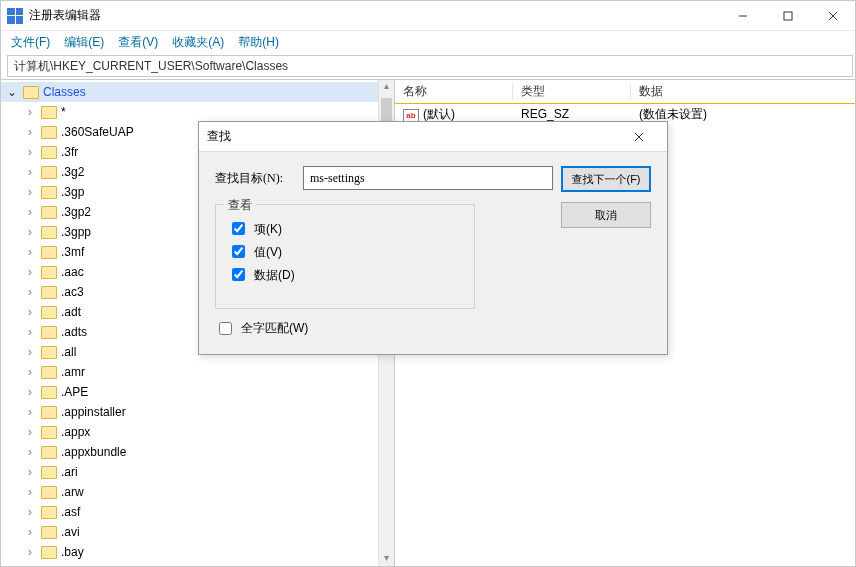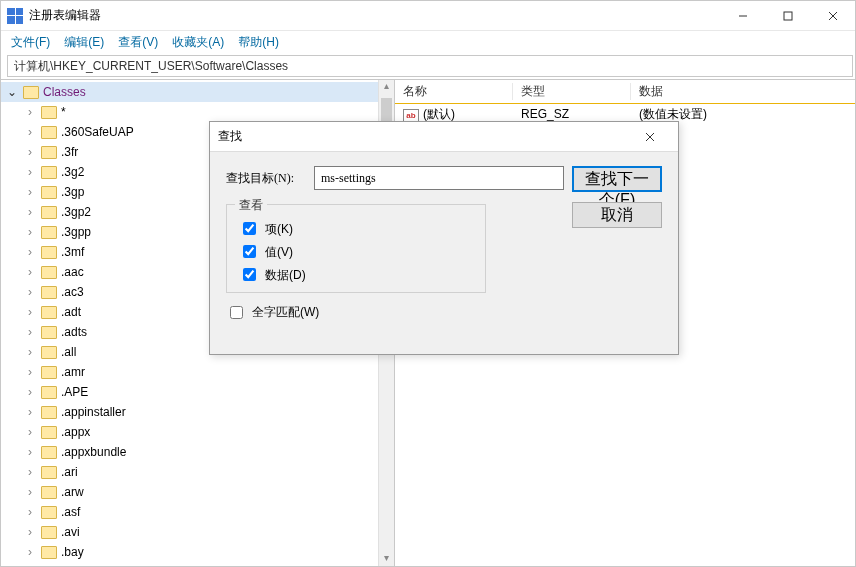--- a/index.html
+++ b/index.html
@@ -102,21 +102,21 @@
     background: #ffe9a6;
     border: 1px solid #d8b54a;
     border-radius: 1px;
     margin: 0 4px;
     position: relative;
   }
   .node.selected {
     background: #d9e8f7;
   }
   .node.selected .label {
-    color: #701a75;
+    color: #1d4ed8;
   }
   .list-pane {
     flex: 1;
     background: #fff;
     overflow: hidden;
   }
   .list-header {
     display: flex;
     height: 24px;
     align-items: center;
@@ -142,21 +142,21 @@
     margin-right: 4px;
     font-size: 8px;
     color: #c33;
     text-align: center;
     line-height: 12px;
     font-weight: bold;
   }
   
   .dialog {
     position: absolute;
-    left: 208px; top: 120px;
+    left: 197px; top: 120px;
     width: 470px; height: 234px;
     background: #f0f0f0;
     border: 1px solid #9a9a9a;
     box-shadow: 2px 2px 8px rgba(0,0,0,0.15);
   }
   .dialog .dlg-title {
     height: 30px;
     background: #fff;
     display: flex; align-items: center;
     padding: 0 8px;
@@ -186,30 +186,30 @@
   .dlg-buttons {
     position: absolute;
     right: 16px; top: 14px;
     display: flex; flex-direction: column; gap: 10px;
   }
   .btn {
     width: 90px; height: 26px;
     background: #e1e1e1;
     border: 1px solid #adadad;
     font-family: inherit;
-    font-size: 16px;
+    font-size: 11px;
   }
   .btn.primary {
     border: 2px solid #0078d7;
   }
   .groupbox {
     margin-top: 14px;
     width: 260px;
     border: 1px solid #d0d0d0;
-    padding: 10px 12px 4px 12px;
+    padding: 10px 12px 20px 12px;
     position: relative;
   }
   .groupbox .legend {
     position: absolute;
     top: -8px; left: 8px;
     background: #f0f0f0;
     padding: 0 4px;
     color: #333;
   }
   .chk-row {

